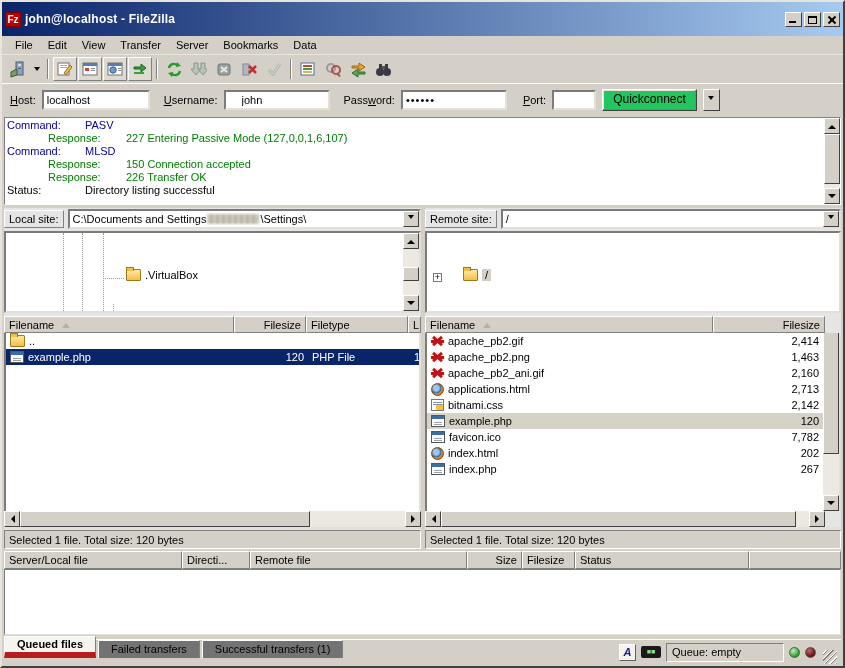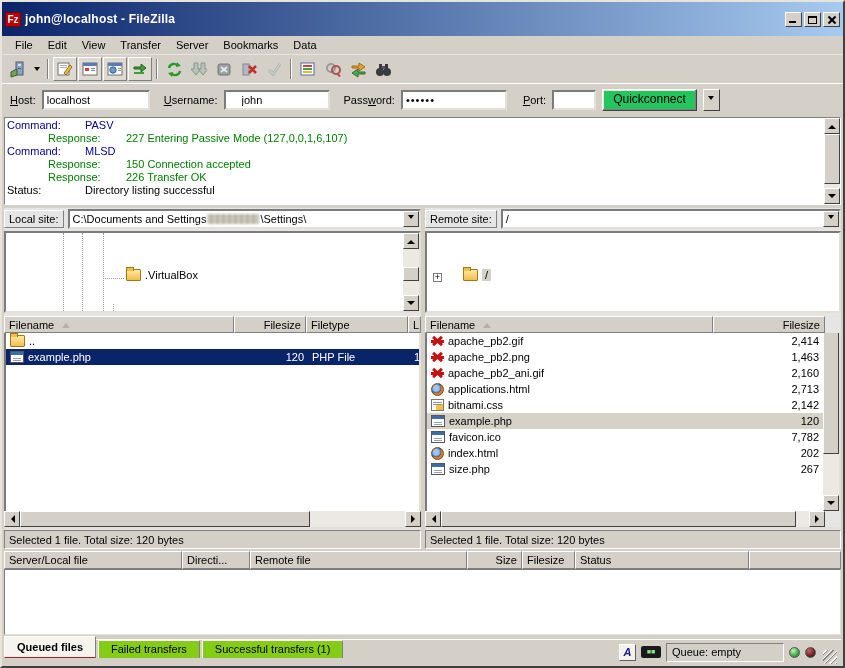--- a/index.html
+++ b/index.html
@@ -133,23 +133,23 @@
   .statusline { height:19px; display:flex; align-items:center; padding:0 4px;
     border:1px solid; border-color:#808080 #fff #fff #808080; background:#d4d0c8; margin-top:1px; }
 
   
   .queuewrap { margin:2px 2px 0 2px; }
   .qhead { display:flex; height:18px; }
   .qbody { height:66px; background:#fff; border:1px solid; border-color:#7b7b7b #e4e0d8 #e4e0d8 #7b7b7b; }
 
   
   .tabs { display:flex; align-items:flex-end; height:23px; padding-left:2px; gap:2px; }
-  .tab { padding:3px 12px 4px 12px; background:#84cc16; border:1px solid;
+  .tab { padding:3px 12px 4px 12px; background:#737373; border:1px solid;
     border-color:#fff #808080 #808080 #fff; border-bottom:none; height:18px; display:flex; align-items:center; }
-  .tab.active { background:#f6f4ef; font-weight:bold; height:22px; border-bottom:1px solid #b91c1c; z-index:2; }
+  .tab.active { background:#f6f4ef; font-weight:bold; height:22px; border-bottom:6px solid #b91c1c; z-index:2; }
 
   
   .statusbar { position:absolute; left:2px; right:2px; bottom:2px; height:25px;
     display:flex; align-items:center; justify-content:flex-end; gap:5px; padding:0 4px;
     border-top:1px solid #fff; }
   .dt-icon { width:17px; height:17px; background:#f4f2ec; border:1px solid; border-color:#fff #606060 #606060 #fff;
     display:flex; align-items:center; justify-content:center; font-weight:bold; font-size:11px; color:#1a1a8c; font-style:italic; }
   .spd-badge { width:20px; height:12px; background:#1a1a1a; border-radius:2px; display:flex; align-items:center; justify-content:center;
     color:#8fe08f; font-size:7px; font-family:"Liberation Mono",monospace; letter-spacing:0; }
   .queue-panel { min-width:118px; height:19px; background:#d4d0c8; border:1px solid;
@@ -544,21 +544,21 @@
             <div class="frow">
               <span class="c" style="width:288px">
                   <i class="i ff"></i>
                   <span>index.html</span>
                 </span>
               <span class="c r" style="flex:1">202</span>
             </div>
             <div class="frow">
               <span class="c" style="width:288px">
                   <i class="i winapp"></i>
-                  <span>size.php</span>
+                  <span>index.php</span>
                 </span>
               <span class="c r" style="flex:1">267</span>
             </div>
           </div>
           <div class="vscroll" style="top:-17px">
 
             <span class="sthumb" style="top:16px;left:0;width:16px;height:122px"></span>
             <span class="sbtn sb-dn">
                 <i class="tri-d"></i>
               </span>

